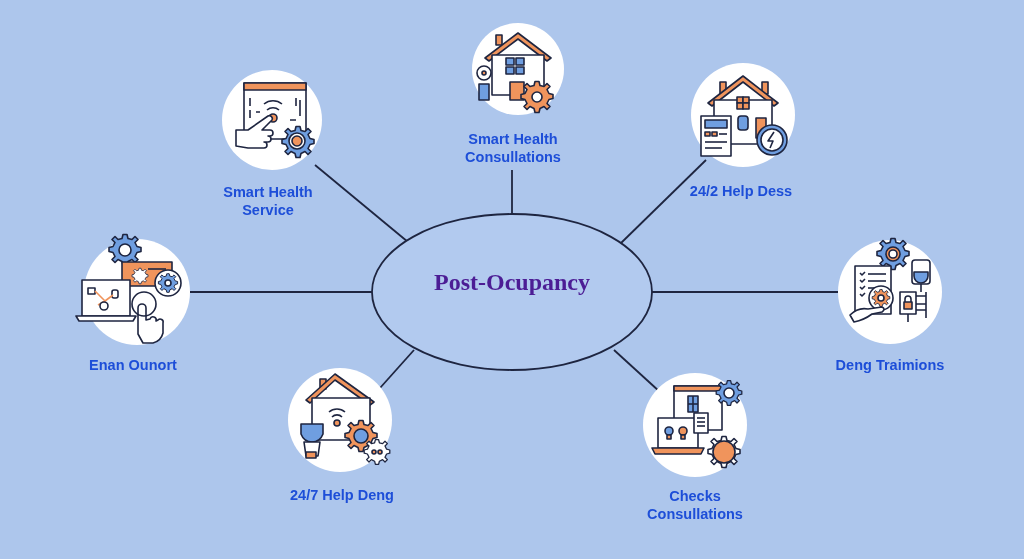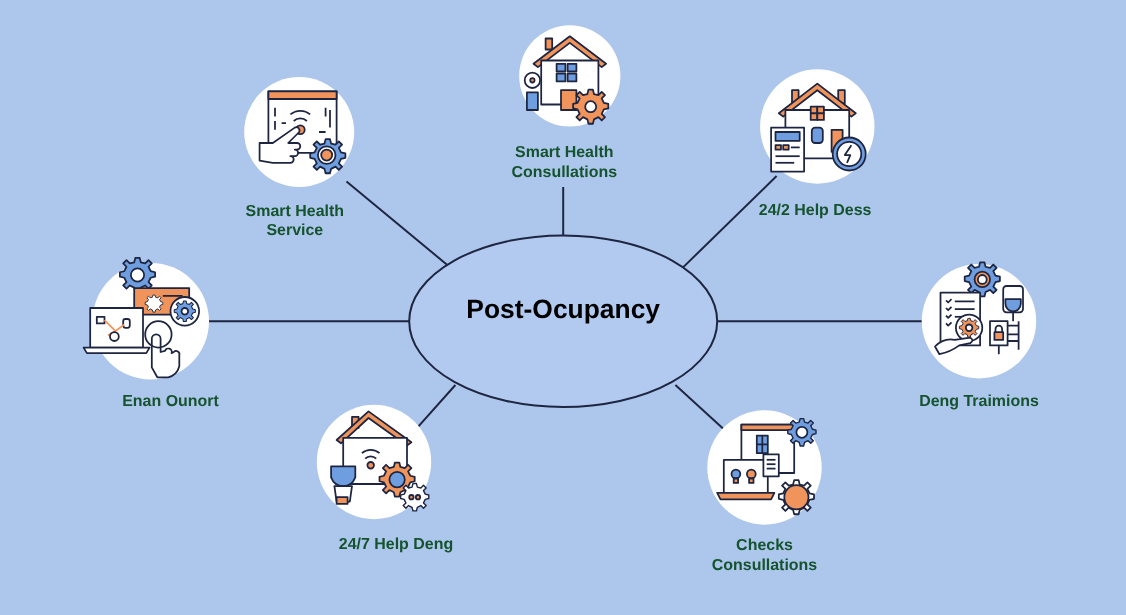--- a/index.html
+++ b/index.html
@@ -7,35 +7,35 @@
     width: 1024px; height: 559px; overflow: hidden;
     background: #adc6ec;
     font-family: "Liberation Sans", sans-serif;
     position: relative;
   }
   #stage { position: absolute; left: 0; top: 0; width: 1024px; height: 559px; }
   .lbl {
     position: absolute;
     font-family: "Liberation Sans", sans-serif;
     font-weight: bold;
-    color: #14532d;
+    color: #1d4ed8;
     font-size: 14.5px;
     line-height: 18px;
     text-align: center;
     white-space: nowrap;
     transform: translateX(-50%);
   }
   .center-title {
     position: absolute; left: 512px; top: 268px;
     transform: translateX(-50%);
     text-align: center;
-    font-family: Liberation Sans, sans-serif;
+    font-family: Liberation Serif, serif;
     font-weight: bold;
     font-size: 24px; line-height: 28px;
-    color: #000000;
+    color: #4c1d95;
     white-space: nowrap;
   }
 </style>
 </head>
 <body>
 
 <svg id="stage" viewBox="0 0 1024 559" width="1024" height="559" xmlns="http://www.w3.org/2000/svg">
   <defs>
     <g id="gear-o">
       <path d="M0,-14 L3,-14 L4,-10 L8,-9 L11,-12 L14,-9 L11,-6 L13,-2 L17,-1 L17,3 L13,4 L11,8 L14,11 L11,14 L8,11 L4,13 L3,17 L-1,17 L-2,13 L-6,11 L-9,14 L-12,11 L-9,8 L-11,4 L-15,3 L-15,-1 L-11,-2 L-9,-6 L-12,-9 L-9,-12 L-6,-9 L-2,-10 L-1,-14 Z" transform="translate(-1,-1.5)"></path>
@@ -242,22 +242,22 @@
 <div class="lbl" style="left:741px; top:182px;">
   <div>24/2 Help Dess</div>
 </div>
 <div class="lbl" style="left:890px; top:356px;">
   <div>Deng Traimions</div>
 </div>
 <div class="lbl" style="left:695px; top:487px;">
   <div>Checks</div>
   <div>Consullations</div>
 </div>
-<div class="lbl" style="left:342px; top:486px;margin-left:18px;">
+<div class="lbl" style="left:342px; top:486px;">
   <div>24/7 Help Deng</div>
 </div>
-<div class="lbl" style="left:133px; top:356px;margin-left:22px;">
+<div class="lbl" style="left:133px; top:356px;">
   <div>Enan Ounort</div>
 </div>
 <div class="lbl" style="left:268px; top:183px;">
   <div>Smart Health</div>
   <div>Service</div>
 </div>
 
 </body></html>

